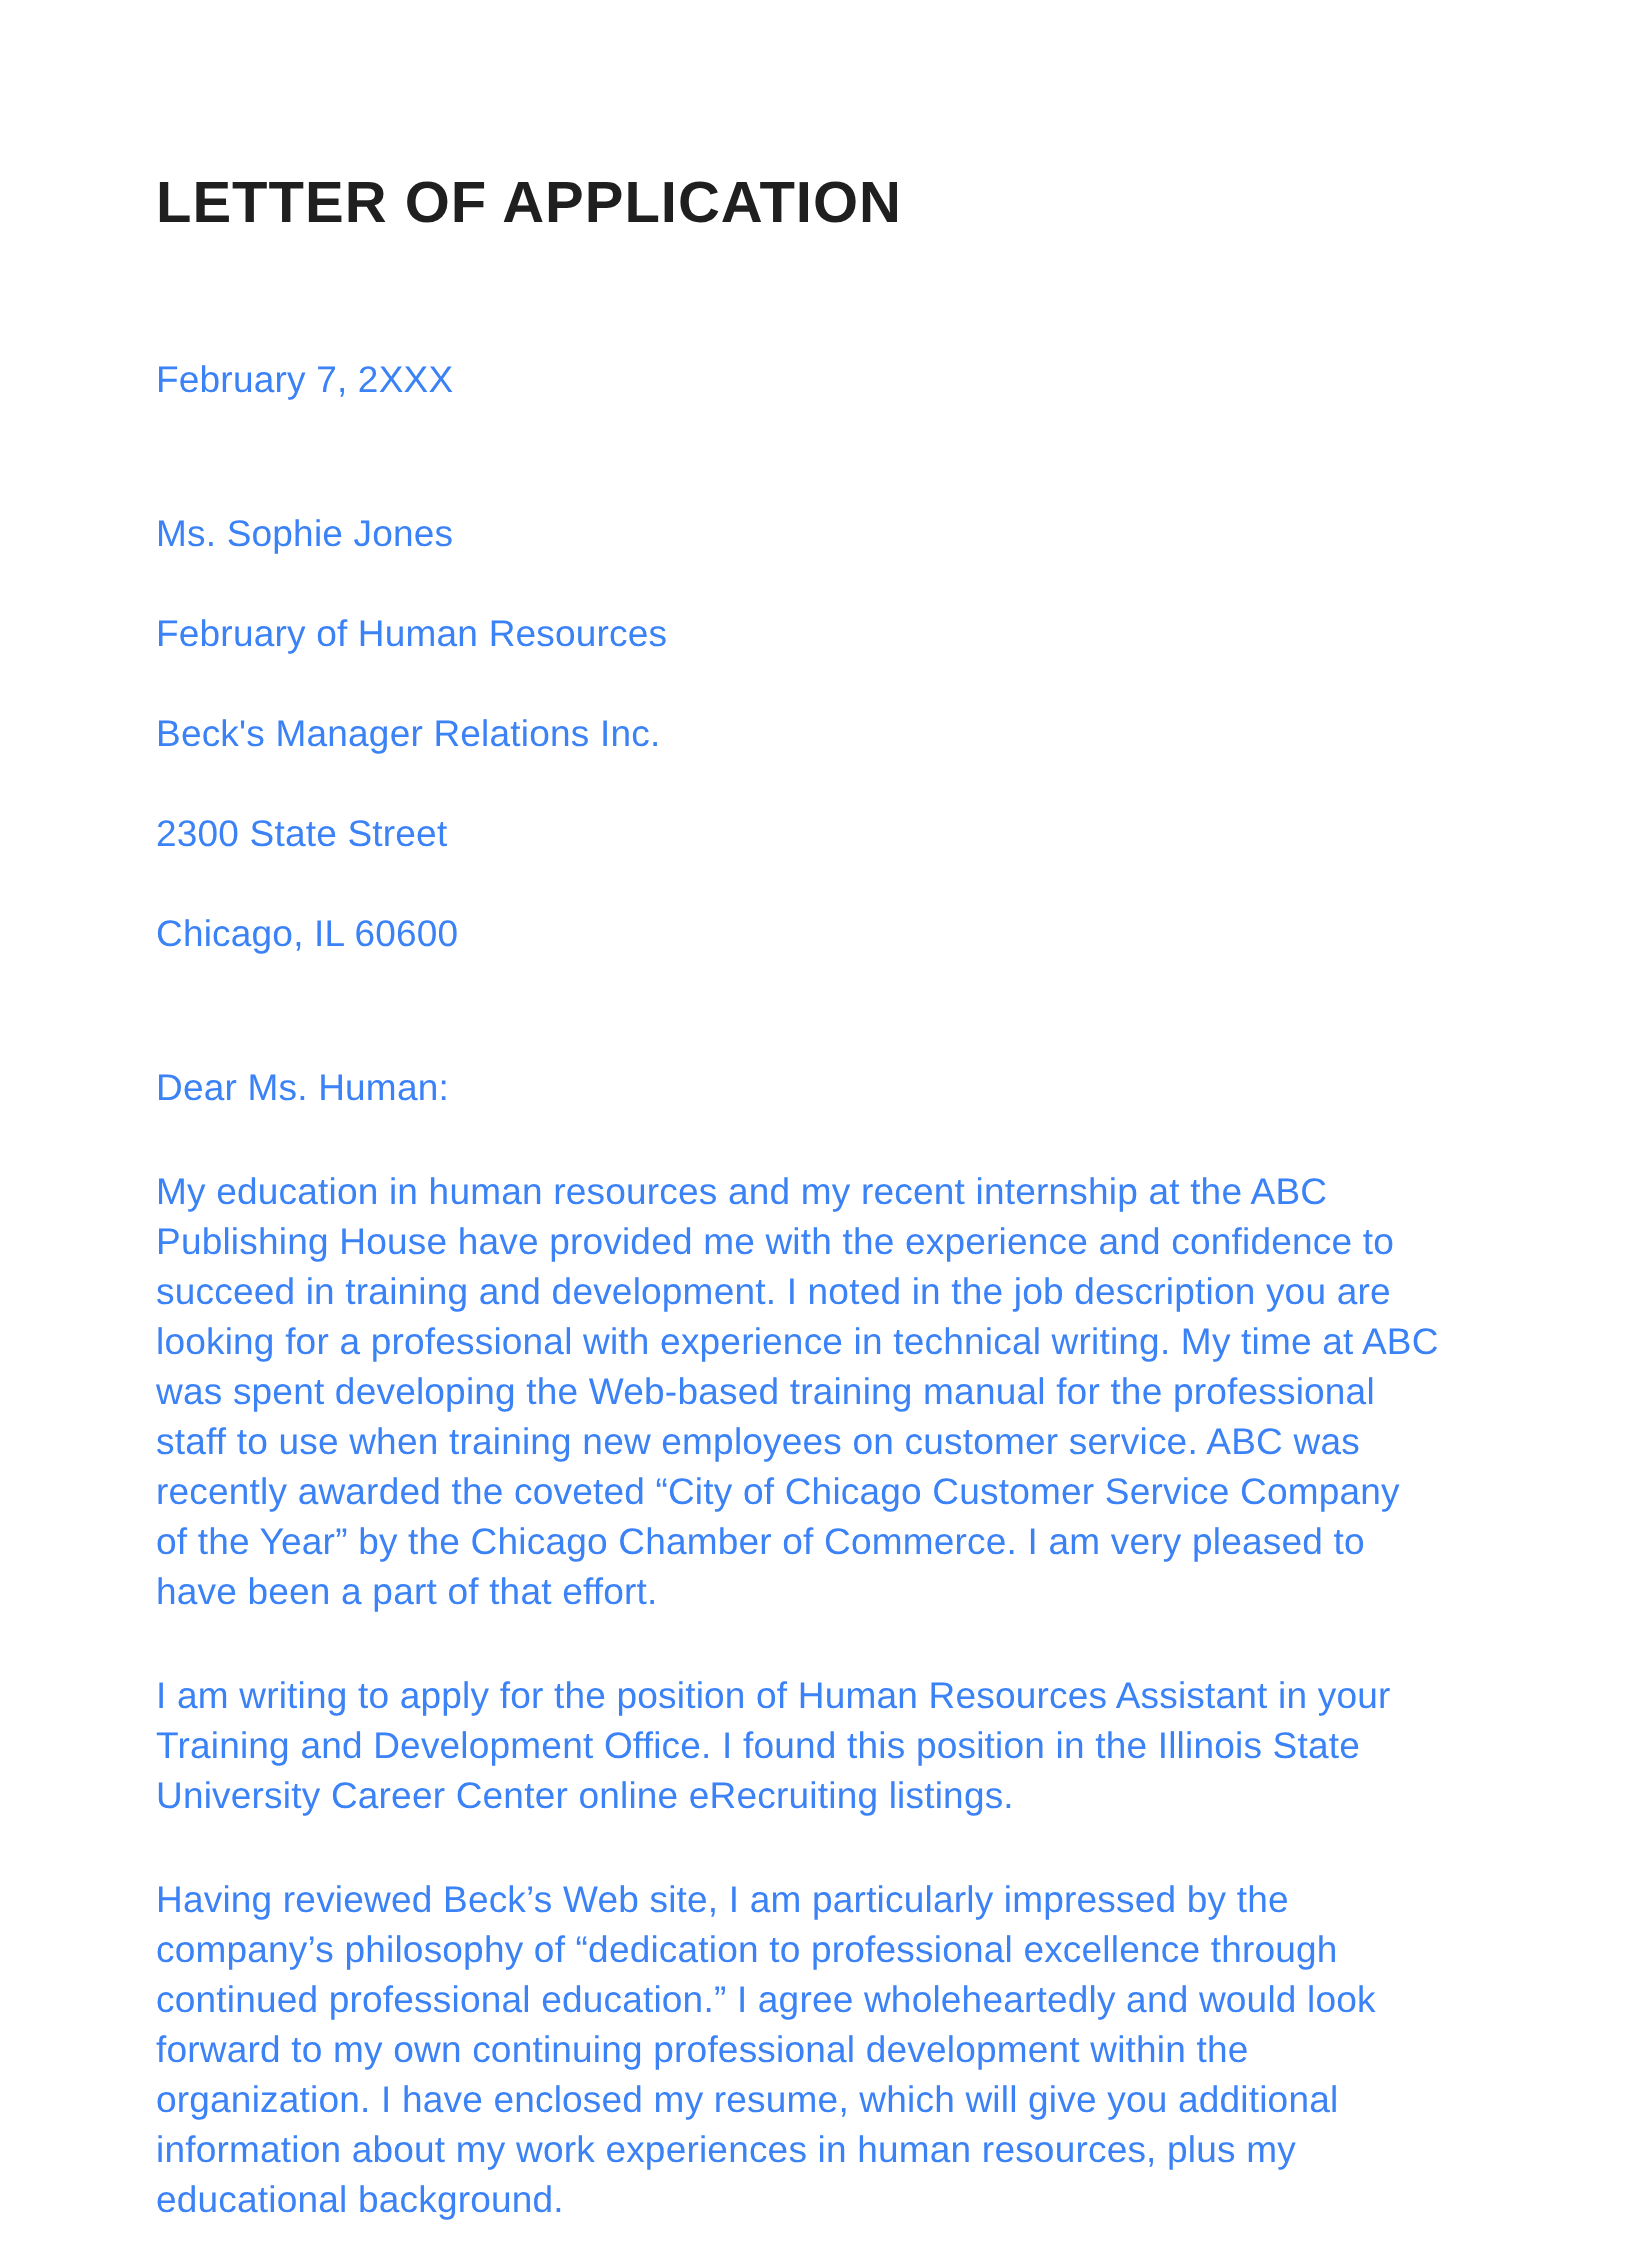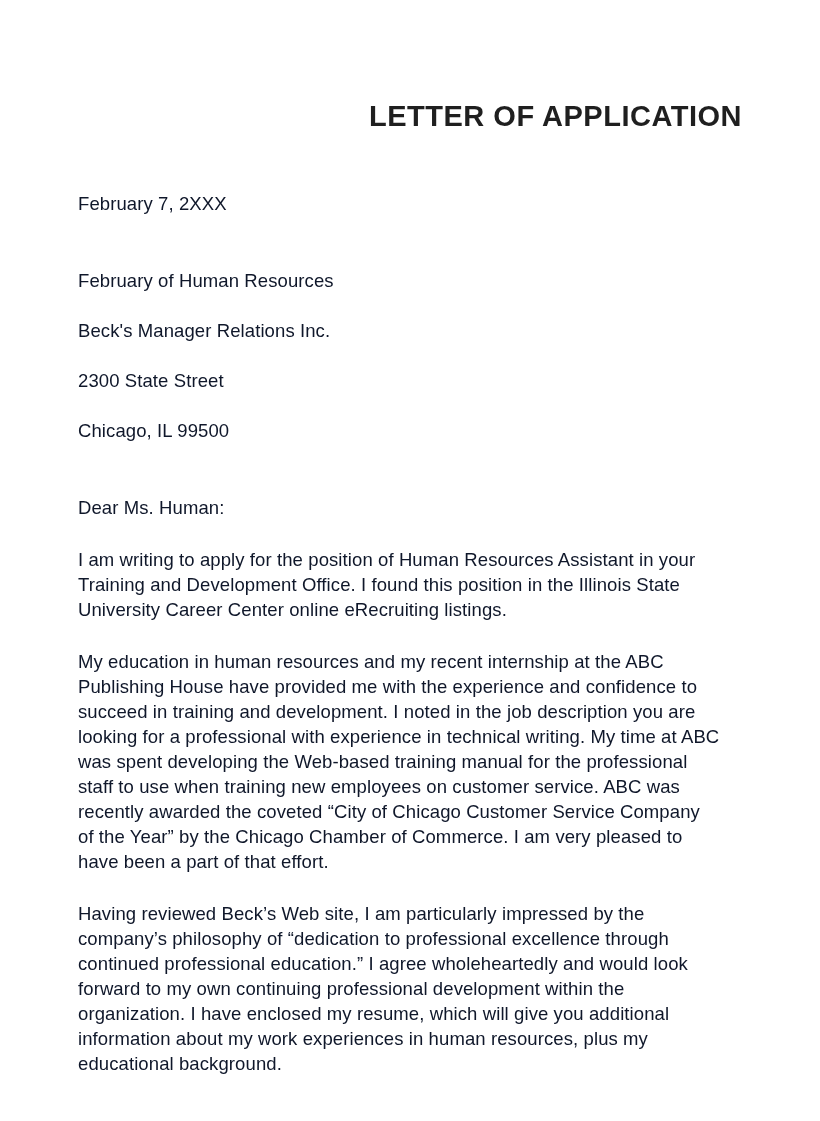--- a/index.html
+++ b/index.html
@@ -12,32 +12,32 @@
     width: 820px;
     height: 1121px;
     margin: 0 auto;
     background: #ffffff;
     box-sizing: border-box;
     padding: 84px 50px 0 78px;
     font-family: "Liberation Sans", sans-serif;
     overflow: hidden;
   }
   .letter-title {
-    margin: 14px 28px 57px 0;
+    margin: 0 28px 57px 0;
     font-size: 29px;
     font-weight: 700;
     line-height: 36px;
     letter-spacing: 0.5px;
-    text-align: right;
+    text-align: left;
     color: #1f1f1f;
   }
   .body-text {
     font-size: 18.5px;
     line-height: 25px;
-    color: #0f172a;
+    color: #3b82f6;
     letter-spacing: 0.1px;
   }
   .block {
     margin: 0 0 27px 0;
     white-space: pre-line;
   }
   .line {
     margin: 0;
   }
   .para {
@@ -50,41 +50,42 @@
 
 <div class="page">
 
   <h1 class="letter-title">LETTER OF APPLICATION</h1>
 
   <div class="body-text">
 
     <p class="block">February 7, 2XXX</p>
 
     <div class="block">
+      <p class="line">Ms. Sophie Jones</p>
       <p class="line">February of Human Resources</p>
       <p class="line">Beck's Manager Relations Inc.</p>
       <p class="line">2300 State Street</p>
-      <p class="line">Chicago, IL 99500</p>
+      <p class="line">Chicago, IL 60600</p>
     </div>
 
     <p class="block">Dear Ms. Human:</p>
-
-    <p class="para">I am writing to apply for the position of Human Resources Assistant in your
-Training and Development Office. I found this position in the Illinois State
-University Career Center online eRecruiting listings.</p>
 
     <p class="para">My education in human resources and my recent internship at the ABC
 Publishing House have provided me with the experience and confidence to
 succeed in training and development. I noted in the job description you are
 looking for a professional with experience in technical writing. My time at ABC
 was spent developing the Web-based training manual for the professional
 staff to use when training new employees on customer service. ABC was
 recently awarded the coveted “City of Chicago Customer Service Company
 of the Year” by the Chicago Chamber of Commerce. I am very pleased to
 have been a part of that effort.</p>
+
+    <p class="para">I am writing to apply for the position of Human Resources Assistant in your
+Training and Development Office. I found this position in the Illinois State
+University Career Center online eRecruiting listings.</p>
 
     <p class="para">Having reviewed Beck’s Web site, I am particularly impressed by the
 company’s philosophy of “dedication to professional excellence through
 continued professional education.” I agree wholeheartedly and would look
 forward to my own continuing professional development within the
 organization. I have enclosed my resume, which will give you additional
 information about my work experiences in human resources, plus my
 educational background.</p>
 
   </div>

